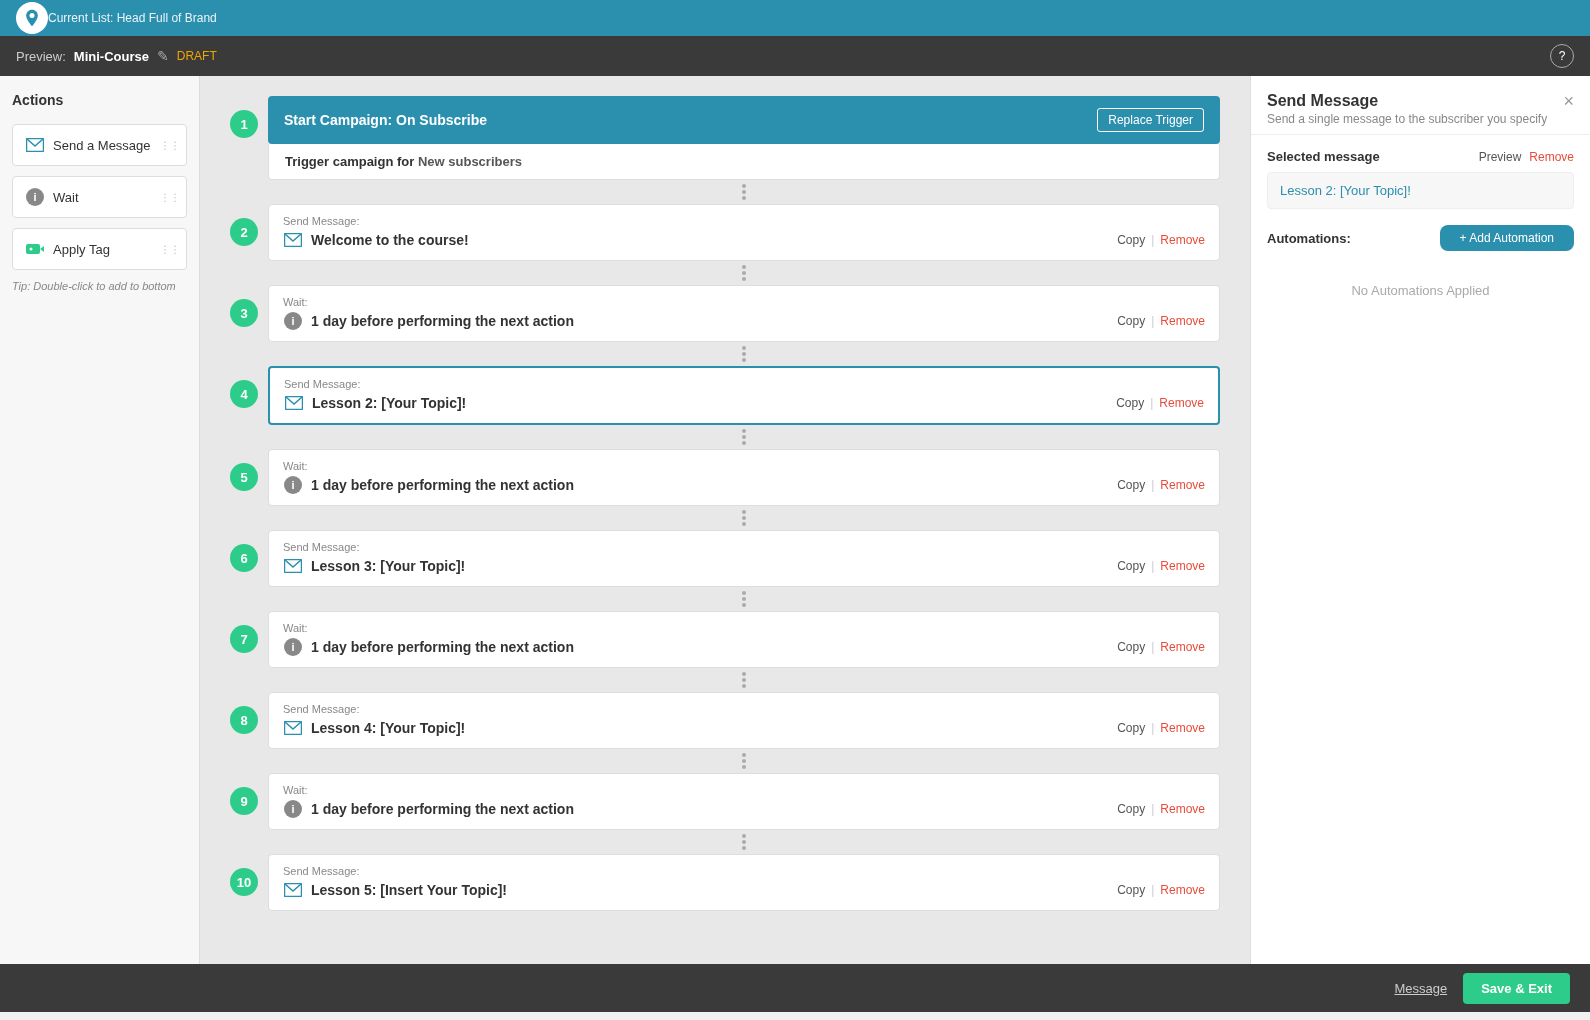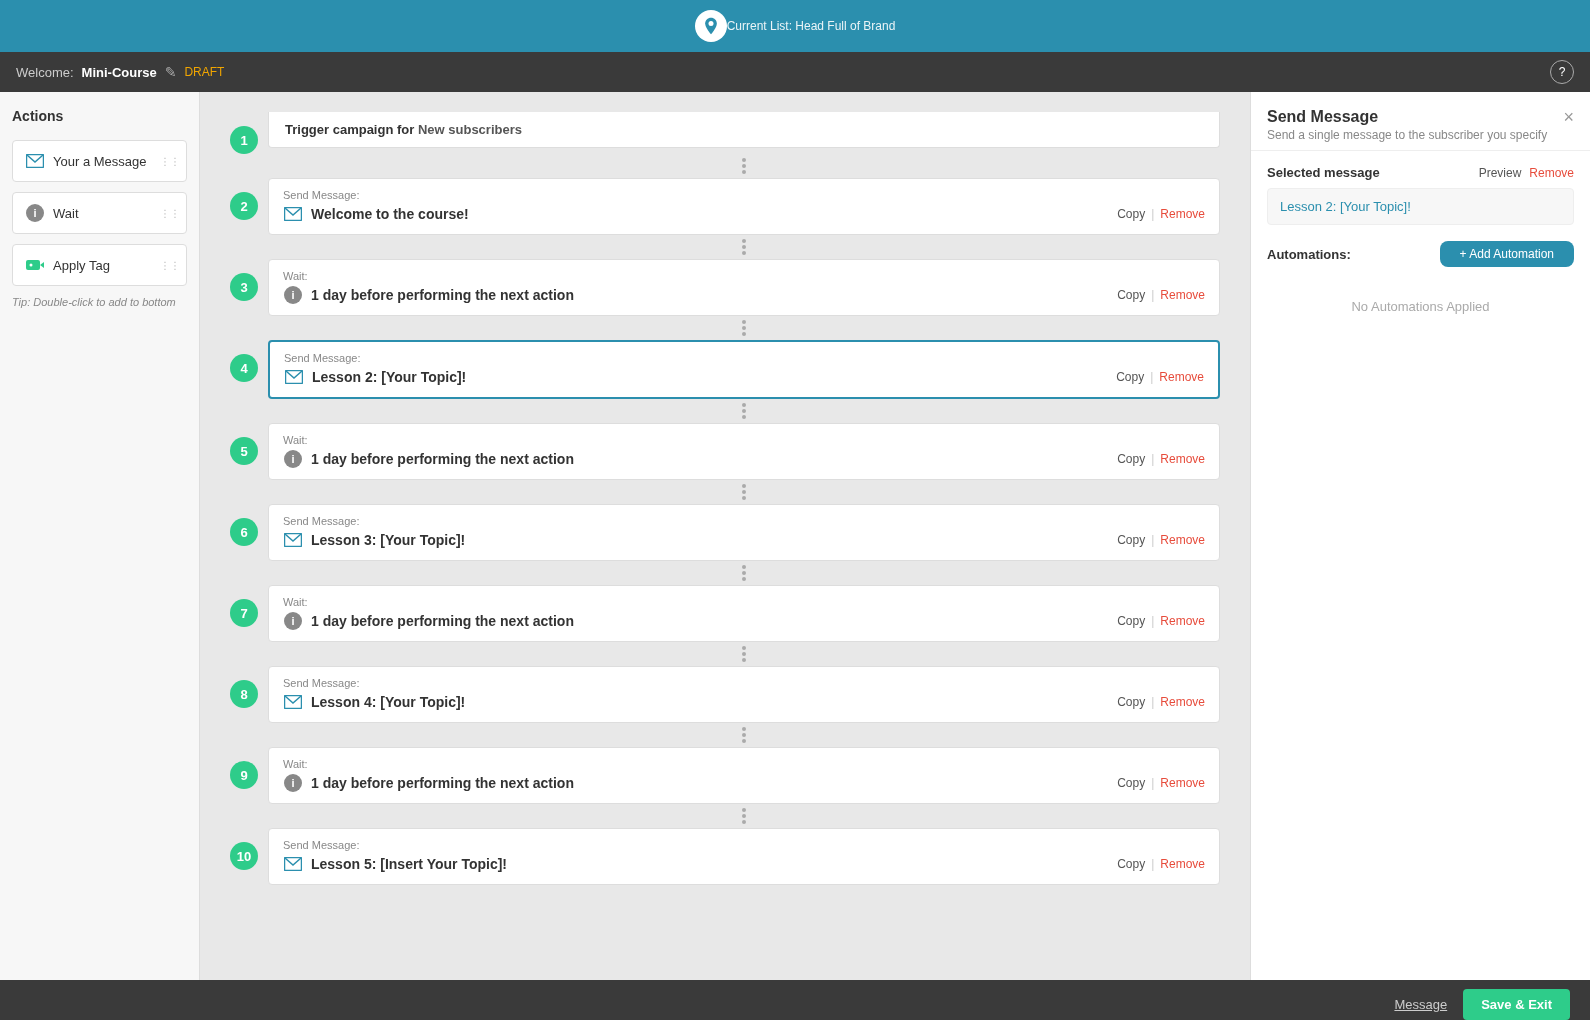--- a/index.html
+++ b/index.html
@@ -1,24 +1,24 @@
 <!DOCTYPE html>
 <html><head>
   <meta charset="utf-8">
   <style>
     * { box-sizing: border-box; margin: 0; padding: 0; }
     body { font-family: -apple-system, BlinkMacSystemFont, 'Segoe UI', sans-serif; font-size: 13px; background: #f0f0f0; height: 1020px; overflow: hidden; }
 
     
     .top-nav {
       background: #2b8fae;
-      height: 52px;
-      display: flex;
-      align-items: center;
-      justify-content: center;
+      height: 36px;
+      display: flex;
+      align-items: center;
+      justify-content: flex-start;
       padding: 0 16px;
       color: white;
     }
     .top-nav-logo {
       width: 32px; height: 32px;
       background: white;
       border-radius: 50%;
       display: flex; align-items: center; justify-content: center;
     }
     .top-nav-logo svg { width: 20px; height: 20px; }
@@ -336,41 +336,41 @@
     <svg viewBox="0 0 24 24" fill="none">
       <path d="M12 2C8 2 5 5 5 9c0 5 7 13 7 13s7-8 7-13c0-4-3-7-7-7z" fill="#2b8fae"></path>
       <circle cx="12" cy="9" r="3" fill="white"></circle>
     </svg>
   </div>
   <div class="top-nav-right">Current List: Head Full of Brand</div>
 </div>
 
 <div class="sub-nav">
   <div class="sub-nav-left">
-    <span class="campaign-label">Welcome:</span>
+    <span class="campaign-label">Preview:</span>
     <span class="campaign-name">Mini-Course</span>
     <span class="edit-icon">✎</span>
     <span class="draft-badge">DRAFT</span>
   </div>
   <div class="help-btn">?</div>
 </div>
 
 <div class="main-layout">
 
   <div class="sidebar">
     <div class="sidebar-title">Actions</div>
 
     <div class="sidebar-item">
       <div class="sidebar-item-icon">
         <svg width="18" height="14" viewBox="0 0 18 14" fill="none">
           <rect x="0.5" y="0.5" width="17" height="13" rx="1" stroke="#2b8fae" stroke-width="1.5" fill="none"></rect>
           <path d="M1 1l8 7 8-7" stroke="#2b8fae" stroke-width="1.5" fill="none"></path>
         </svg>
       </div>
-      <span class="sidebar-item-label">Your a Message</span>
+      <span class="sidebar-item-label">Send a Message</span>
       <span class="drag-handle">⋮⋮</span>
     </div>
 
     <div class="sidebar-item">
       <div class="sidebar-item-icon">
         <div class="icon-wait">i</div>
       </div>
       <span class="sidebar-item-label">Wait</span>
       <span class="drag-handle">⋮⋮</span>
     </div>
@@ -388,20 +388,27 @@
     </div>
 
     <div class="sidebar-tip">Tip: Double-click to add to bottom</div>
   </div>
 
   <div class="canvas">
 
     <div class="step-wrapper">
       <div class="step-number">1</div>
       <div class="step-content">
+        <div class="start-campaign">
+          <span class="start-campaign-label">
+            <span>Start Campaign:</span>
+            <strong>On Subscribe</strong>
+          </span>
+          <button class="replace-trigger-btn">Replace Trigger</button>
+        </div>
         <div class="trigger-desc">
           <span>Trigger campaign for</span>
           <strong>New subscribers</strong>
         </div>
       </div>
     </div>
 
     <div id="steps-container">
         <div class="connector">
           <div class="connector-dots">

